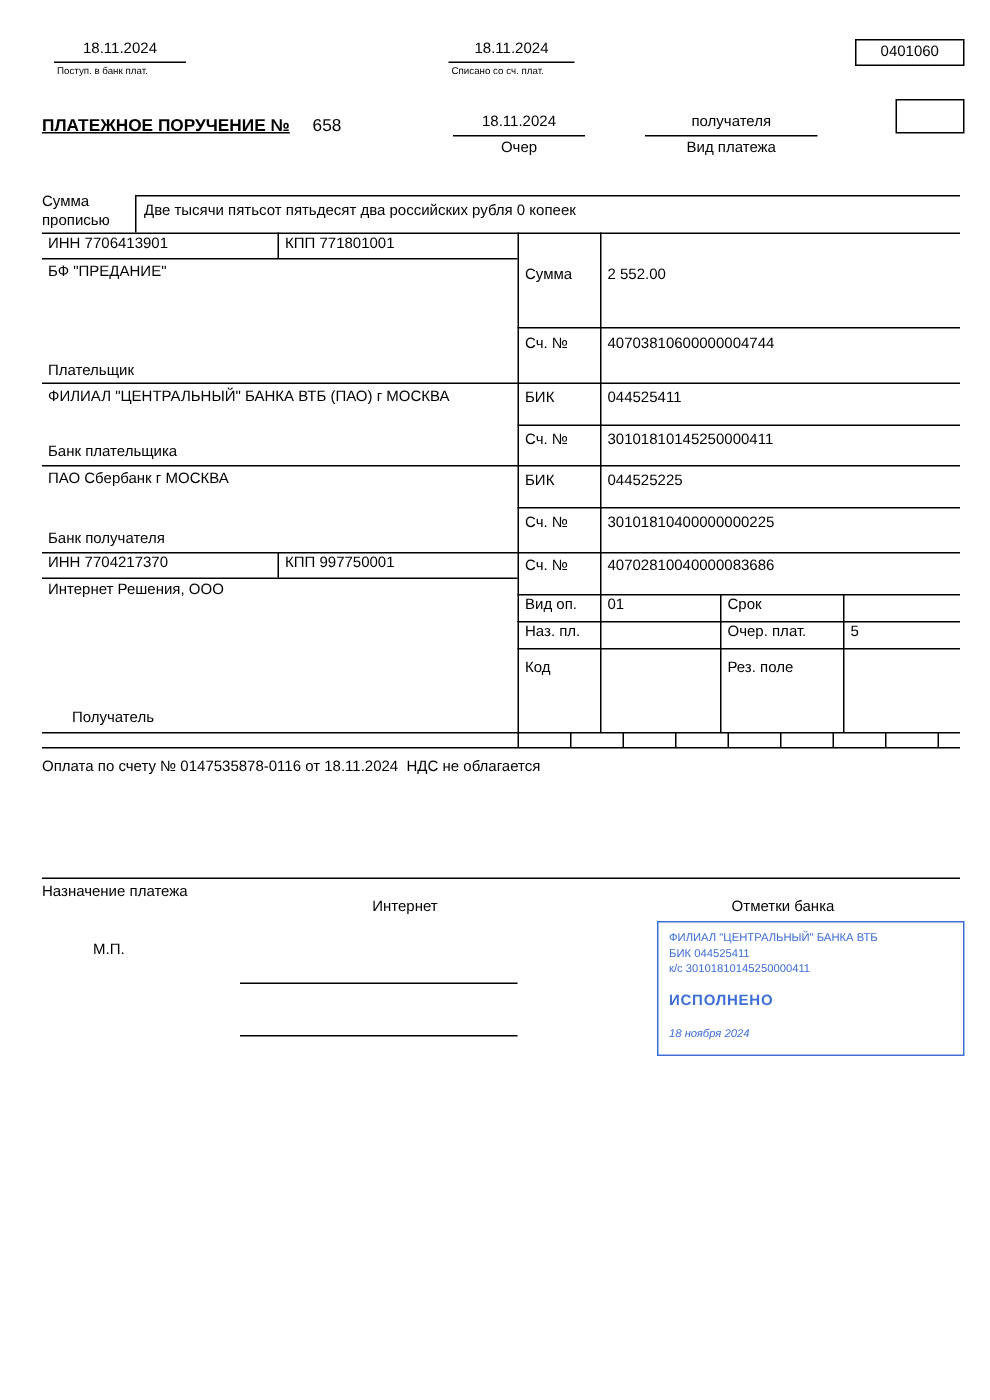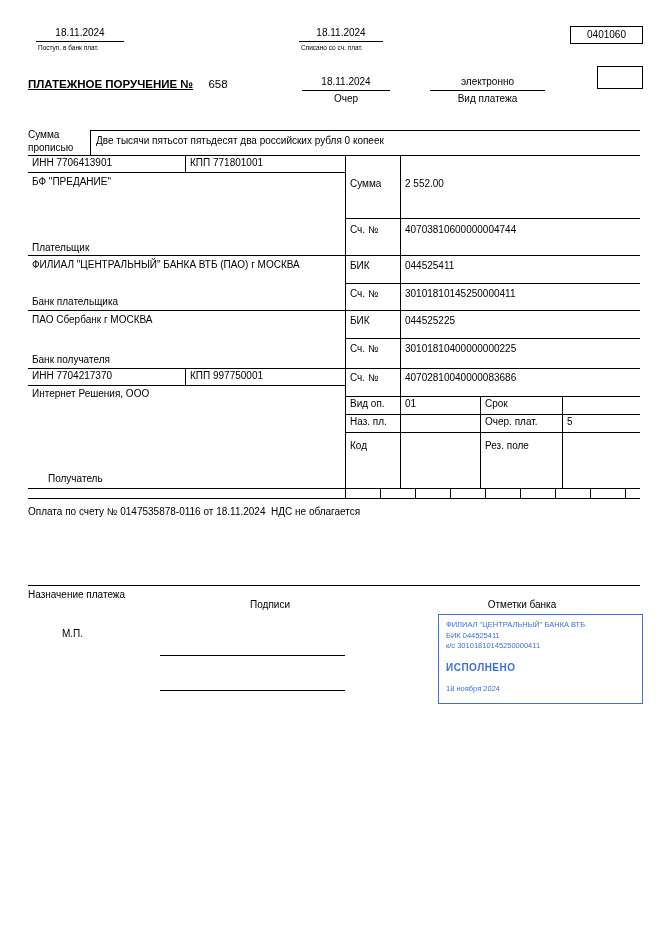--- a/index.html
+++ b/index.html
@@ -17,40 +17,40 @@
   .ctr  { text-align:center; }
   .ul   { border-bottom:1px solid #000; padding-bottom:2px; }
   .pre  { white-space:pre-wrap; }
   .title { font-size:11.5px; }
   .stamp {
     font-size:7.5px; line-height:1.4;
     color:var(--stamp-blue,#3e6fd6);
     border:1px solid var(--stamp-blue,#3e6fd6);
   }
   .stamp-status { font-weight:bold; font-size:10px; margin-top:9px; letter-spacing:0.5px; }
-  .stamp-date   { margin-top:9px; }
+  .stamp-date   { margin-top:9px;font-style:italic; }
 </style>
 </head>
 <body>
 
 <div class="page">
 
   <div class="abs ul ctr" style="left:36px;top:27px;width:88px">18.11.2024</div>
   <div class="abs tiny" style="left:38px;top:44px">Поступ. в банк плат.</div>
   <div class="abs ul ctr" style="left:299px;top:27px;width:84px">18.11.2024</div>
   <div class="abs tiny" style="left:301px;top:44px">Списано со сч. плат.</div>
   <div class="abs ctr" style="left:570px;top:26px;width:73px;height:18px;border:1px solid #000;line-height:16px">0401060</div>
 
   <div class="abs title" style="left:28px;top:78px">
     <span class="b">ПЛАТЕЖНОЕ ПОРУЧЕНИЕ №</span>
     <span style="margin-left:12px">658</span>
   </div>
   <div class="abs ul ctr" style="left:302px;top:76px;width:88px">18.11.2024</div>
   <div class="abs ctr" style="left:302px;top:93px;width:88px">Очер</div>
-  <div class="abs ul ctr" style="left:430px;top:76px;width:115px">электронно</div>
+  <div class="abs ul ctr" style="left:430px;top:76px;width:115px">получателя</div>
   <div class="abs ctr" style="left:430px;top:93px;width:115px">Вид платежа</div>
   <div class="abs" style="left:597px;top:66px;width:46px;height:23px;border:1px solid #000"></div>
 
   <div class="abs" style="left:28px;top:129px;width:58px;line-height:1.25">Сумма прописью</div>
   <div class="hl" style="left:90px;top:130px;width:550px"></div>
   <div class="vl" style="left:90px;top:130px;height:25px"></div>
   <div class="abs" style="left:96px;top:135px">Две тысячи пятьсот пятьдесят два российских рубля 0 копеек</div>
 
   <div class="hl" style="left:28px;top:155px;width:612px"></div>
   <div class="hl" style="left:28px;top:172px;width:317px"></div>
@@ -119,21 +119,21 @@
   <div class="abs" style="left:350px;top:416px">Наз. пл.</div>
   <div class="abs" style="left:485px;top:416px">Очер. плат.</div>
   <div class="abs" style="left:567px;top:416px">5</div>
   <div class="abs" style="left:350px;top:440px">Код</div>
   <div class="abs" style="left:485px;top:440px">Рез. поле</div>
 
   <div class="abs pre" style="left:28px;top:506px;width:600px">Оплата по счету № 0147535878-0116 от 18.11.2024  НДС не облагается</div>
   <div class="hl" style="left:28px;top:585px;width:612px"></div>
   <div class="abs" style="left:28px;top:589px">Назначение платежа</div>
 
-  <div class="abs ctr" style="left:210px;top:599px;width:120px">Подписи</div>
+  <div class="abs ctr" style="left:210px;top:599px;width:120px">Интернет</div>
   <div class="abs ctr" style="left:442px;top:599px;width:160px">Отметки банка</div>
   <div class="abs" style="left:62px;top:628px">М.П.</div>
   <div class="hl" style="left:160px;top:655px;width:185px"></div>
   <div class="hl" style="left:160px;top:690px;width:185px"></div>
 
   <div class="abs stamp" style="left:438px;top:614px;width:205px;height:90px;padding:5px 7px">
     <div>ФИЛИАЛ "ЦЕНТРАЛЬНЫЙ" БАНКА ВТБ</div>
     <div>БИК 044525411</div>
     <div>к/с 30101810145250000411</div>
     <div class="stamp-status">ИСПОЛНЕНО</div>

